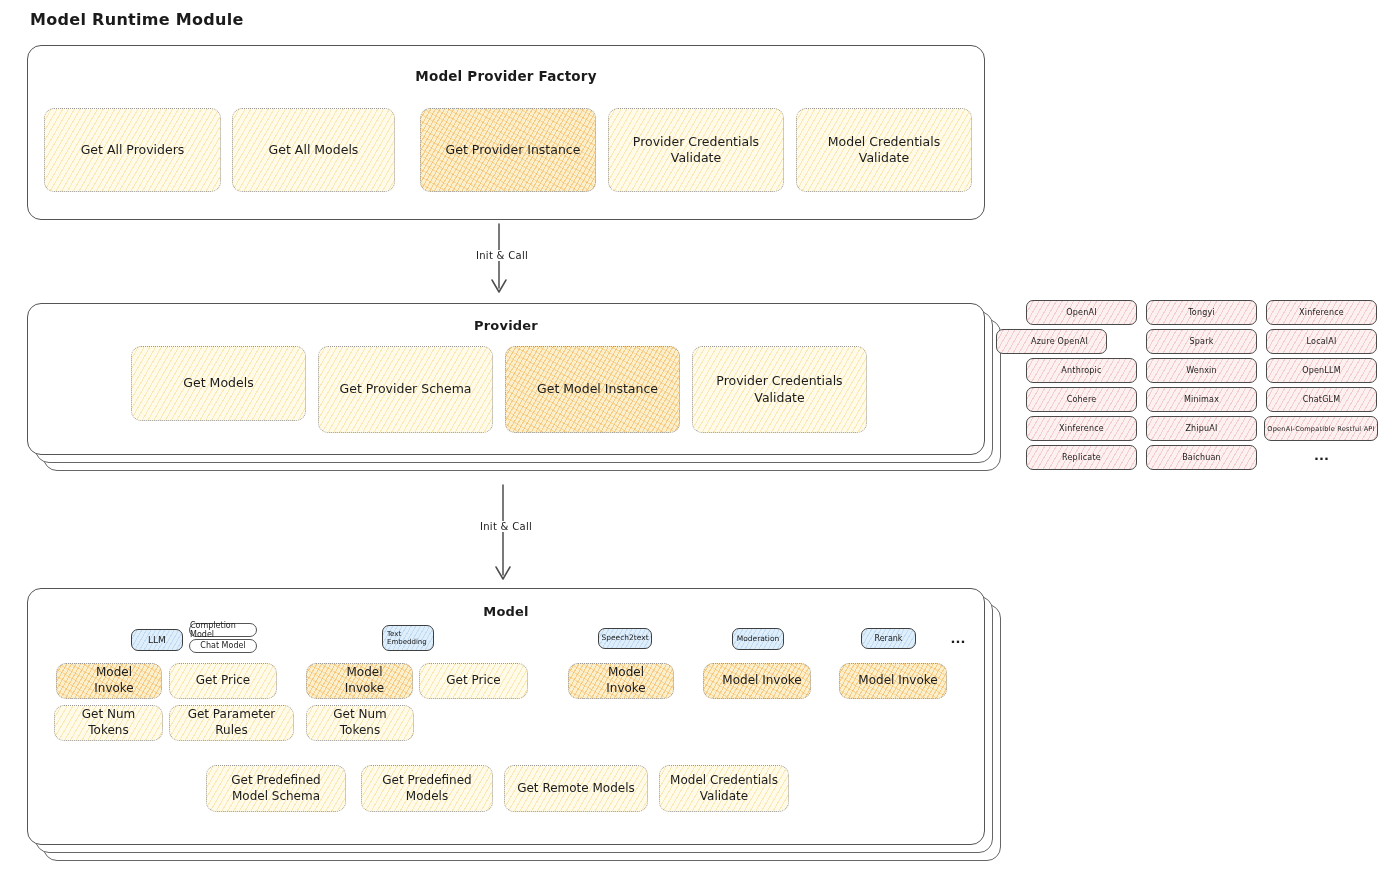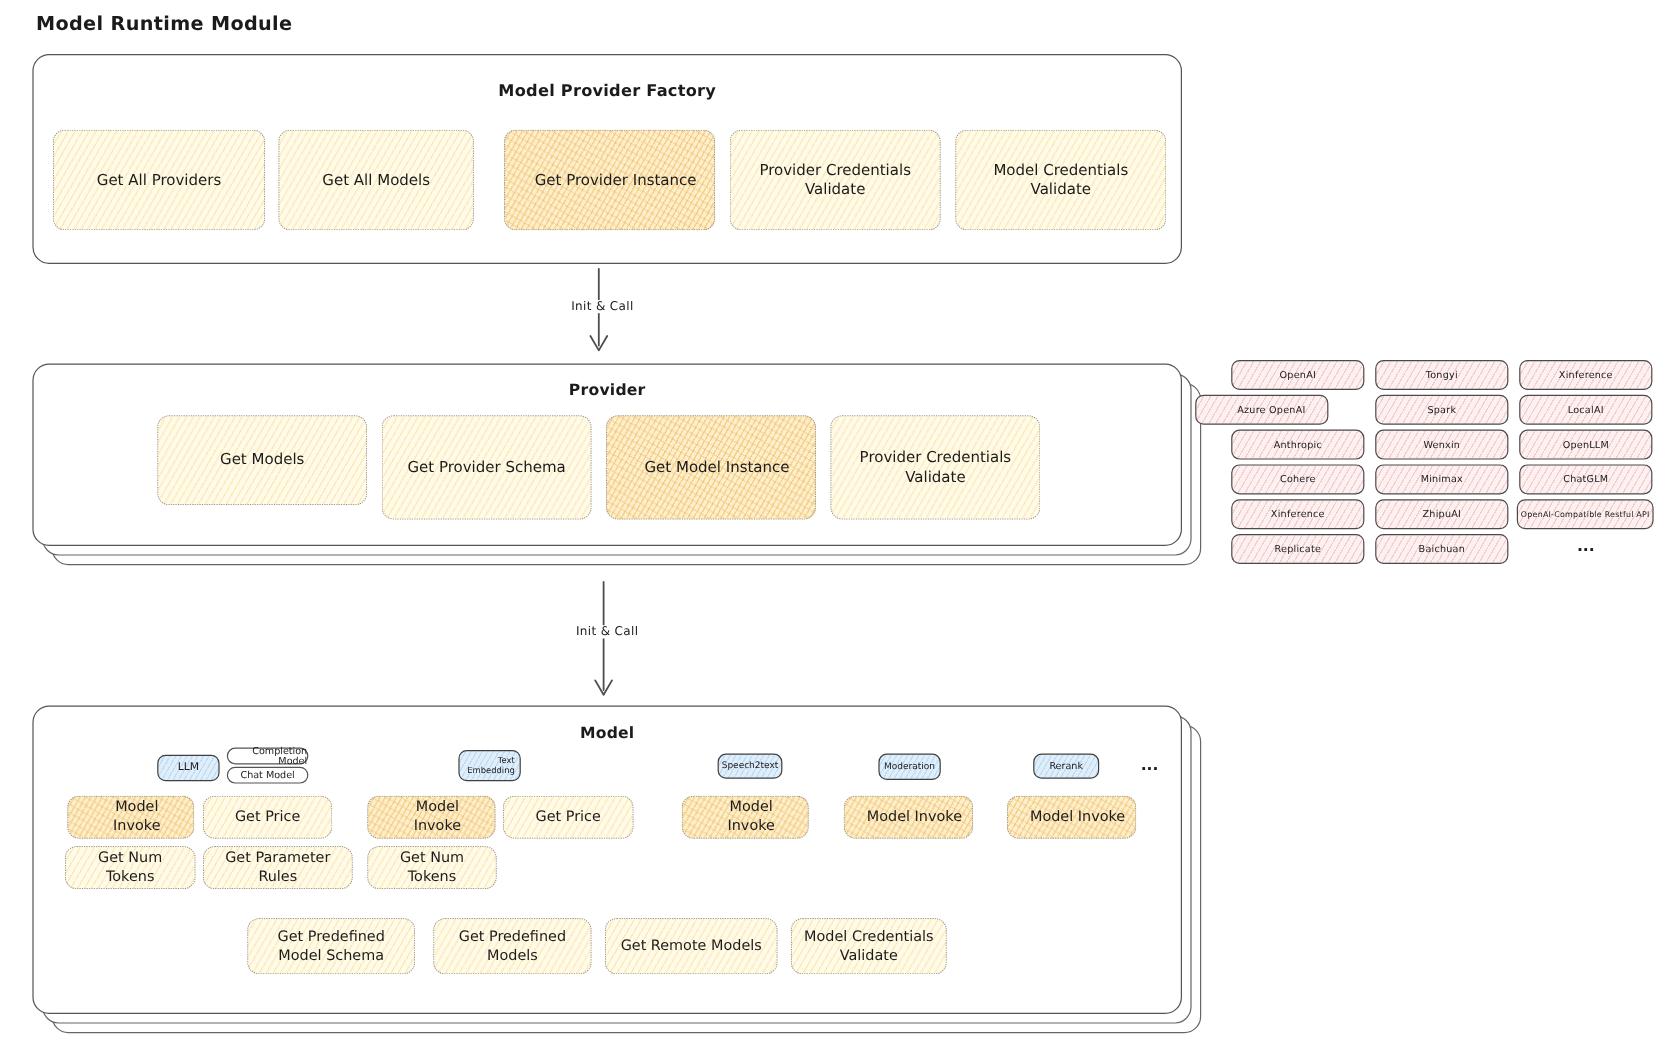--- a/index.html
+++ b/index.html
@@ -30,21 +30,21 @@
     position:absolute;width:111px;height:25px;box-sizing:border-box;
     border:1.3px solid #4a4a4a;border-radius:7px;
     display:flex;align-items:center;justify-content:center;text-align:center;
     font-size:8px;letter-spacing:.2px;
     background-color:#FDF0F0;
     background-image:repeating-linear-gradient(120deg, rgba(225,130,130,0.32) 0 1px, transparent 1px 5px);
   }
   .pill-sm{font-size:6.6px;}
   .badge{
     position:absolute;box-sizing:border-box;border:1.2px solid #3f3f3f;border-radius:7px;
-    display:flex;align-items:center;justify-content:center;text-align:right;line-height:1.15;
+    display:flex;align-items:center;justify-content:center;text-align:left;line-height:1.15;
     background-color:#DEEEFB;
     background-image:repeating-linear-gradient(120deg, rgba(120,170,220,0.28) 0 1px, transparent 1px 4px);
   }
   .badge.white{background:#ffffff;background-image:none;border:1.1px solid #555;border-radius:8px;}
   .ellipsis{position:absolute;font-size:13px;font-weight:600;text-align:center;}
   .arrow{position:absolute;overflow:visible;}
   .arrow line,.arrow polyline{stroke:#4d4d4d;stroke-width:1.5;fill:none;stroke-linecap:round;stroke-linejoin:round;}
   .arrow-label{position:absolute;font-size:10px;text-align:center;background:#fff;padding:0 3px;letter-spacing:.3px;}
 </style>
 </head>

